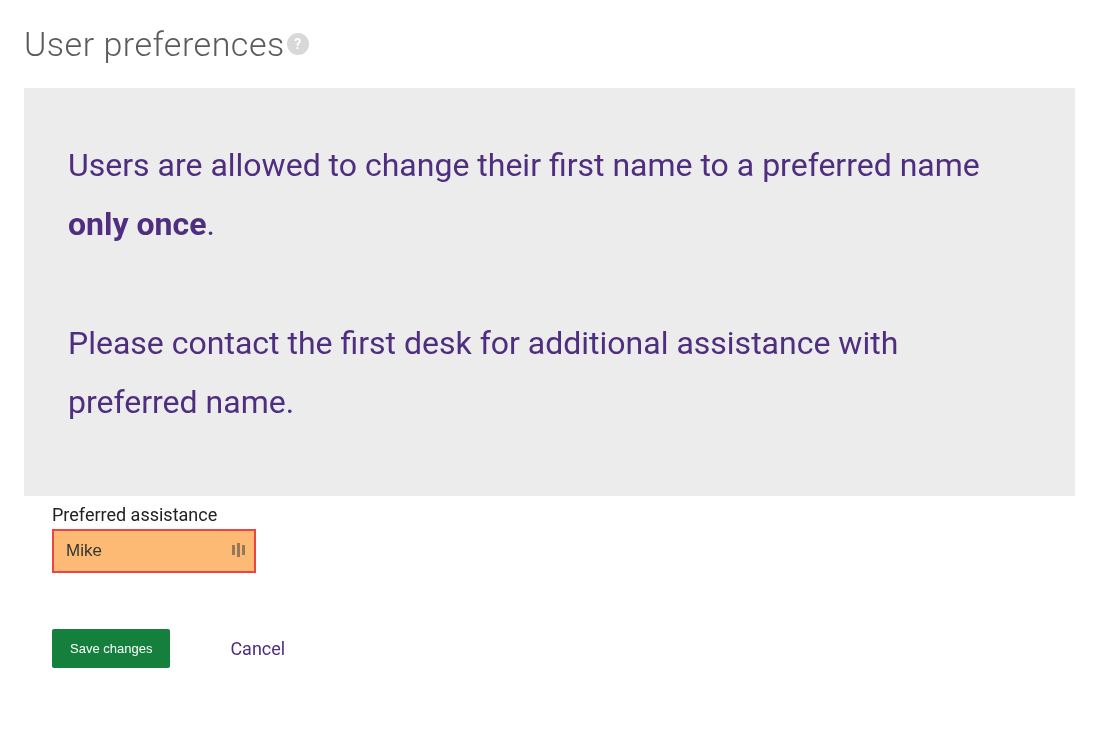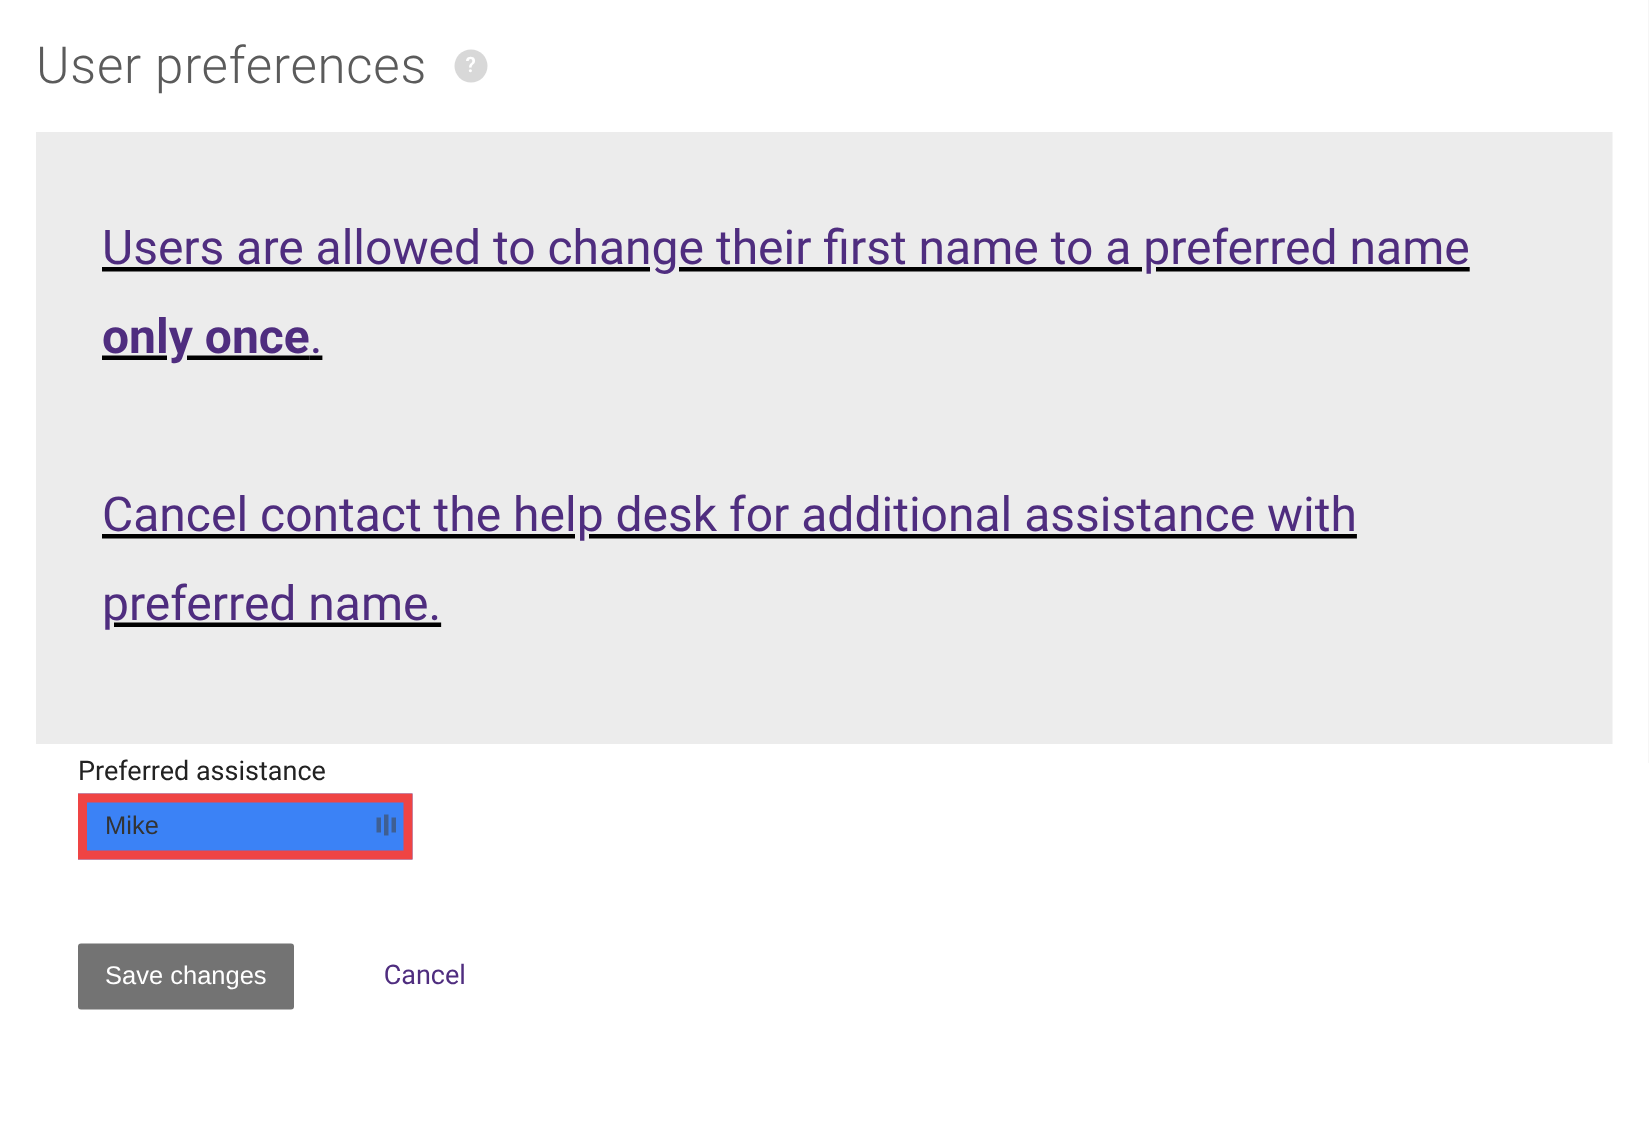--- a/index.html
+++ b/index.html
@@ -9,21 +9,21 @@
     }
     body {
       font-family: -apple-system, BlinkMacSystemFont, "Segoe UI", Roboto, "Helvetica Neue", Arial, sans-serif;
       background: #fff;
       padding: 24px;
       width: 1099px;
     }
     .page-title-row {
       display: flex;
       align-items: center;
-      gap: 18px;
+      gap: 2px;
       margin-bottom: 24px;
     }
     .page-title {
       font-size: 34px;
       font-weight: 300;
       color: #5b5b5b;
       letter-spacing: 0.5px;
     }
     .help-icon {
       width: 22px;
@@ -35,49 +35,48 @@
       font-weight: 600;
       display: inline-flex;
       align-items: center;
       justify-content: center;
       line-height: 1;
     }
     .notice-box {
       background: #ececec;
       padding: 48px 44px 64px 44px;
       margin-bottom: 4px;
-      text-decoration: underline;
     }
     .notice-text {
       color: #4f2d7f;
       font-size: 32px;
       line-height: 1.85;
       font-weight: 400;
     }
     .notice-text b {
       font-weight: 700;
     }
     .field-group {
       margin: 8px 0 0 28px;
     }
     .field-label {
       font-size: 18px;
       color: #222;
       display: block;
       margin-bottom: 4px;
     }
     .text-input {
-      width: 223px;
+      width: 204px;
       height: 44px;
-      border: 6px solid #ef4444;
+      border: 2px solid #ef4444;
       padding: 0 12px;
       font-size: 17px;
       color: #333;
       outline: none;
-      background: #3b82f6;
+      background: #fdba74;
     }
     .lpass-badge {
       position: relative;
     }
     .lpass-badge::after {
       content: "";
       position: absolute;
       right: 10px;
       top: 50%;
       transform: translateY(-50%);
@@ -90,24 +89,24 @@
       opacity: .55;
       pointer-events: none;
     }
     .actions {
       margin: 56px 0 0 28px;
       display: flex;
       align-items: center;
       gap: 60px;
     }
     .btn-primary {
-      background: #737373;
+      background: #15803d;
       color: #fff;
       border: none;
-      font-size: 17px;
+      font-size: 13px;
       padding: 12px 18px;
       cursor: pointer;
       border-radius: 2px;
     }
     .cancel-link {
       color: #4f2d7f;
       font-size: 18px;
       text-decoration: none;
       cursor: pointer;
     }
@@ -117,21 +116,21 @@
 
 <div class="page-title-row">
   <h1 class="page-title">User preferences</h1>
   <span class="help-icon">?</span>
 </div>
 
 <div class="notice-box">
   <p class="notice-text">
     <span>Users are allowed to change their first name to a preferred name </span><b>only once</b><span>.</span><br>
     <br>
-    <span>Cancel contact the help desk for additional assistance with preferred name.</span>
+    <span>Please contact the first desk for additional assistance with preferred name.</span>
   </p>
 </div>
 
 <div class="field-group">
   <label class="field-label">Preferred assistance</label>
   <span class="lpass-badge">
     <input type="text" class="text-input" value="Mike" style="">
   </span>
 </div>
 

